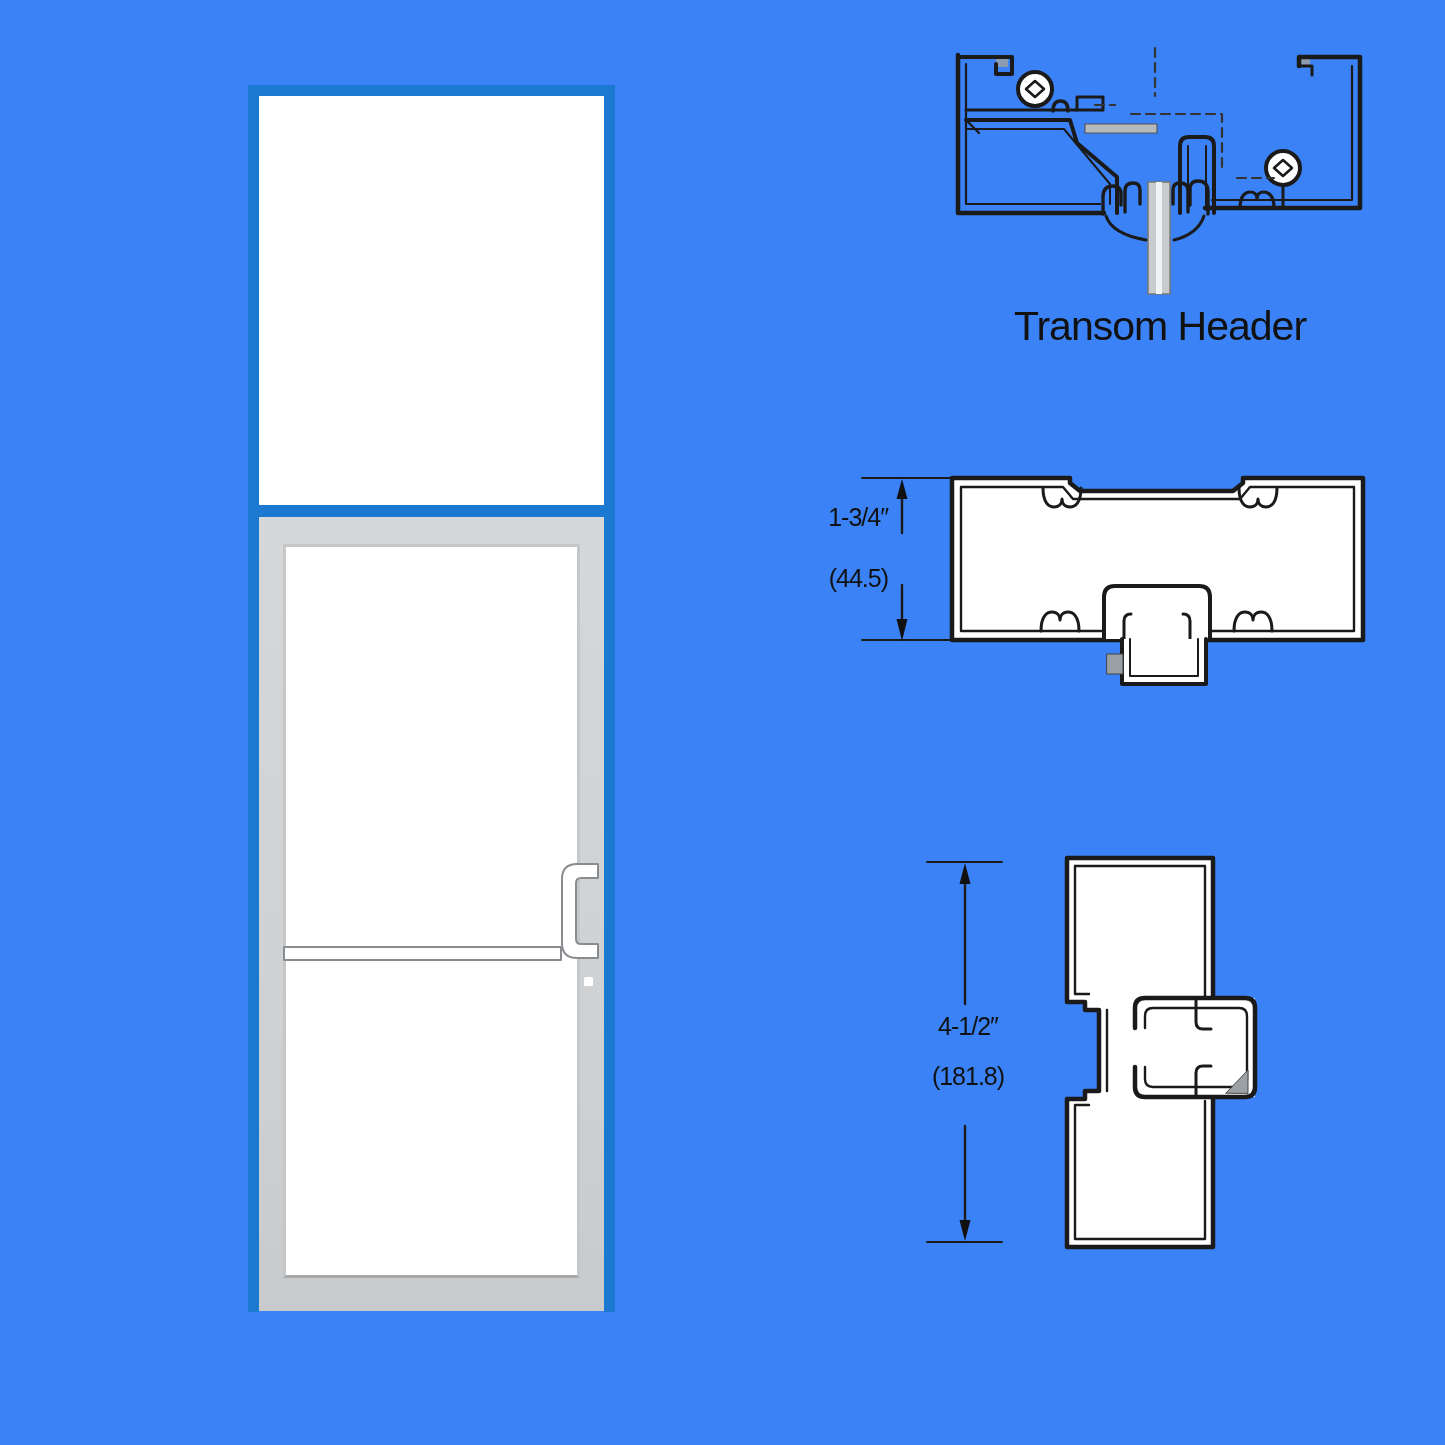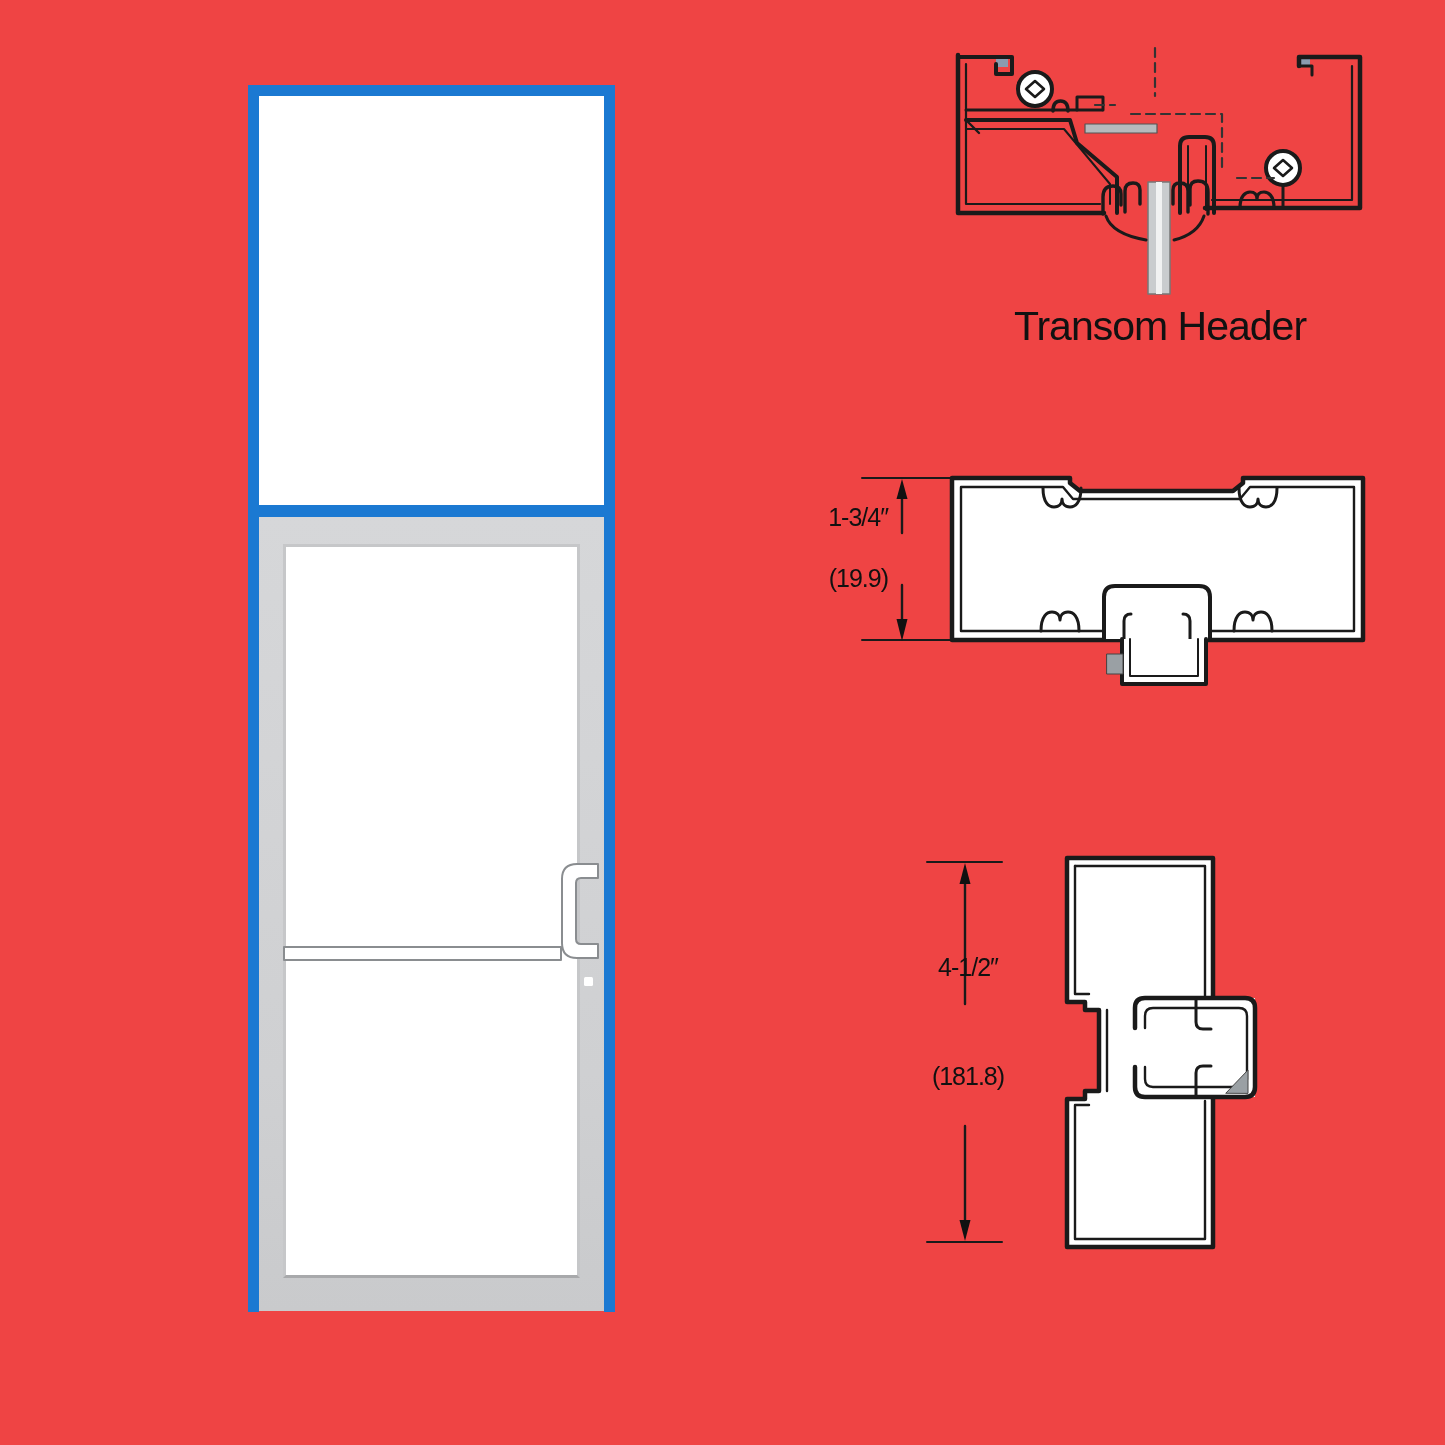--- a/index.html
+++ b/index.html
@@ -5,21 +5,21 @@
   :root{
     --frame-blue:#1b79d2;
     --door-gray-light:#d6d7d9;
     --door-gray:#cfd0d2;
     --line:#1a1a1a;
     --metal-gray:#9aa0a4;
     --glass-edge-gray:#c6c7c9;
   }
   html,body{margin:0;padding:0;background:#fff;}
   .canvas{
-    position:relative;width:1445px;height:1445px;background:#ef4444;overflow:hidden;
+    position:relative;width:1445px;height:1445px;background:#3b82f6;overflow:hidden;
     font-family:"Liberation Sans", sans-serif;color:#111;
   }
   .abs{position:absolute;}
   
   .frame-bar{position:absolute;background:var(--frame-blue);}
   .door-slab{
     position:absolute;left:259px;top:517px;width:345px;height:794px;
     background:linear-gradient(180deg,var(--door-gray-light) 0%,var(--door-gray) 70%,#c9cacc 100%);
   }
   .door-glass{
@@ -164,21 +164,21 @@
         <path d="M 1104 639 V 597 Q 1104 586 1115 586 H 1199 Q 1210 586 1210 597 V 639" fill="#ffffff" stroke-width="4"></path>
         <path d="M 1124 639 V 621 q 0 -7 7 -7" stroke-width="3"></path>
         <path d="M 1190 639 V 621 q 0 -7 -7 -7" stroke-width="3"></path>
         <path d="M 1122 639 V 684 H 1206 V 639" fill="#ffffff" stroke-width="4"></path>
         <path d="M 1130 639 V 676 H 1198 V 639" stroke-width="2"></path>
         <rect x="1107" y="654" width="16" height="20" fill="var(--metal-gray)" stroke="#444444" stroke-width="1"></rect>
       </g>
     </g>
   </svg>
   <div class="dim-text dim-right" style="left:756px;top:503px;width:132px;">1-3/4″</div>
-  <div class="dim-text dim-right" style="left:756px;top:564px;width:132px;">(19.9)</div>
+  <div class="dim-text dim-right" style="left:756px;top:564px;width:132px;">(44.5)</div>
 
   <svg style="left:895px;top:845px;" width="380" height="420" viewBox="895 845 380 420">
     <g fill="none" stroke="var(--line)" stroke-linejoin="round" stroke-linecap="round">
 
       <g stroke-width="2">
         <path d="M 927 862 H 1002"></path>
         <path d="M 927 1242 H 1002"></path>
         <path d="M 965 882 V 1004" stroke-width="2.4"></path>
         <path d="M 965 1126 V 1222" stroke-width="2.4"></path>
         <polygon points="959.5,884 970.5,884 965,863" fill="#111" stroke="none"></polygon>
@@ -196,16 +196,16 @@
       <g>
         <path d="M 1135 998 H 1255 V 1097 H 1135 Z" fill="#ffffff" stroke="none"></path>
         <path d="M 1135 1028 V 1008 Q 1135 998 1145 998 H 1245 Q 1255 998 1255 1008 V 1087 Q 1255 1097 1245 1097 H 1145 Q 1135 1097 1135 1087 V 1067" stroke-width="4.5"></path>
         <path d="M 1145 1028 V 1016 q 0 -8 8 -8 H 1239 q 8 0 8 8 V 1079 q 0 8 -8 8 H 1153 q -8 0 -8 -8 V 1067" stroke-width="2.4"></path>
         <path d="M 1196 998 V 1022 q 0 7 7 7 h 8" stroke-width="3"></path>
         <path d="M 1196 1097 V 1073 q 0 -7 7 -7 h 8" stroke-width="3"></path>
         <polygon points="1226,1093 1248,1070 1248,1093" fill="var(--metal-gray)" stroke="#444444" stroke-width="1"></polygon>
       </g>
     </g>
   </svg>
-  <div class="dim-text dim-center" style="left:888px;top:953px;width:160px;">4-1/2″</div>
+  <div class="dim-text dim-center" style="left:888px;top:1012px;width:160px;">4-1/2″</div>
   <div class="dim-text dim-center" style="left:880px;top:1062px;width:176px;">(181.8)</div>
 
 </div>
 
 </body></html>

